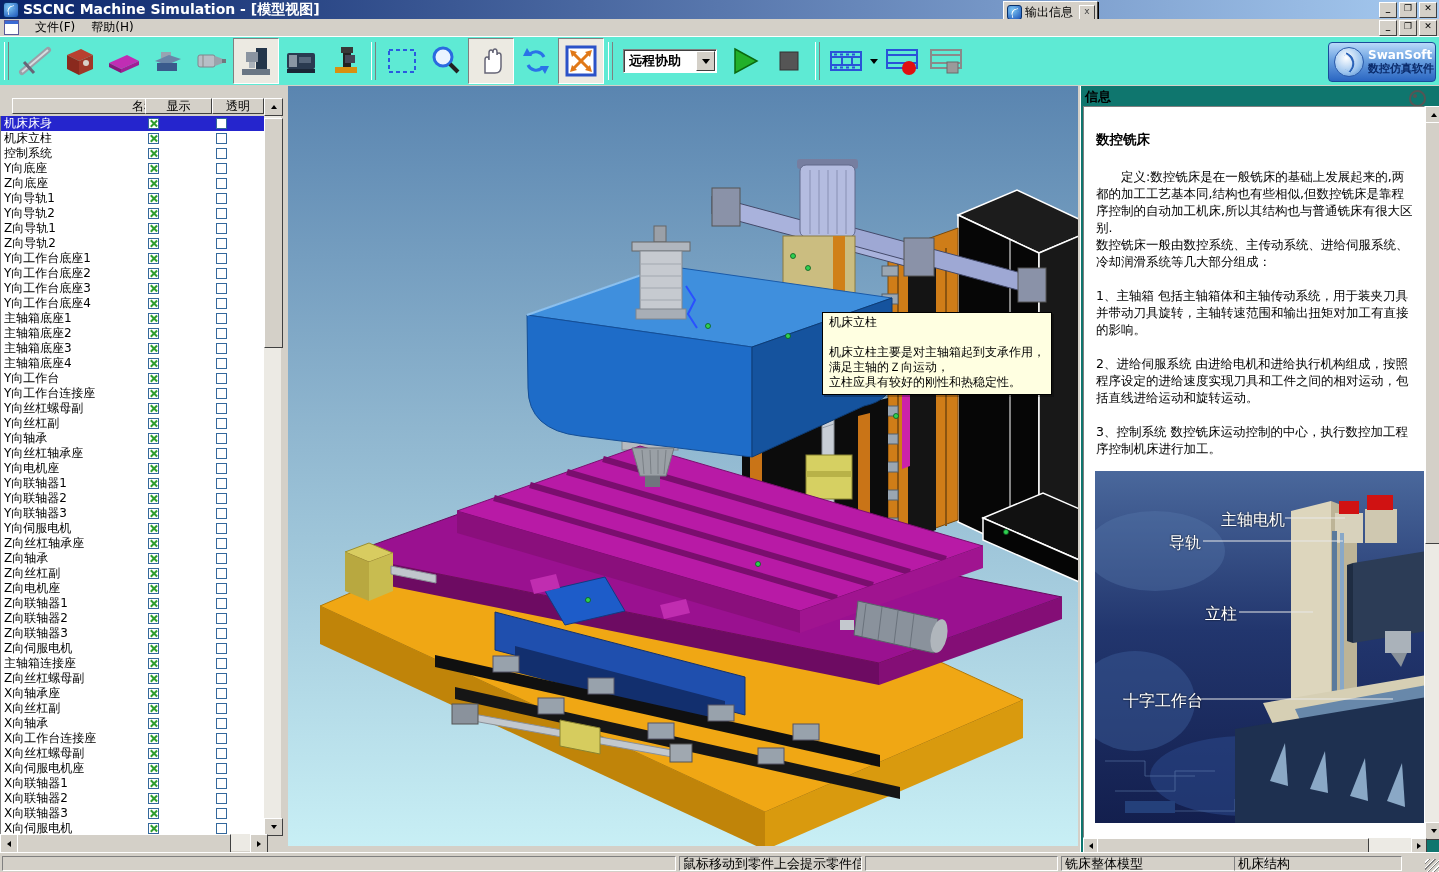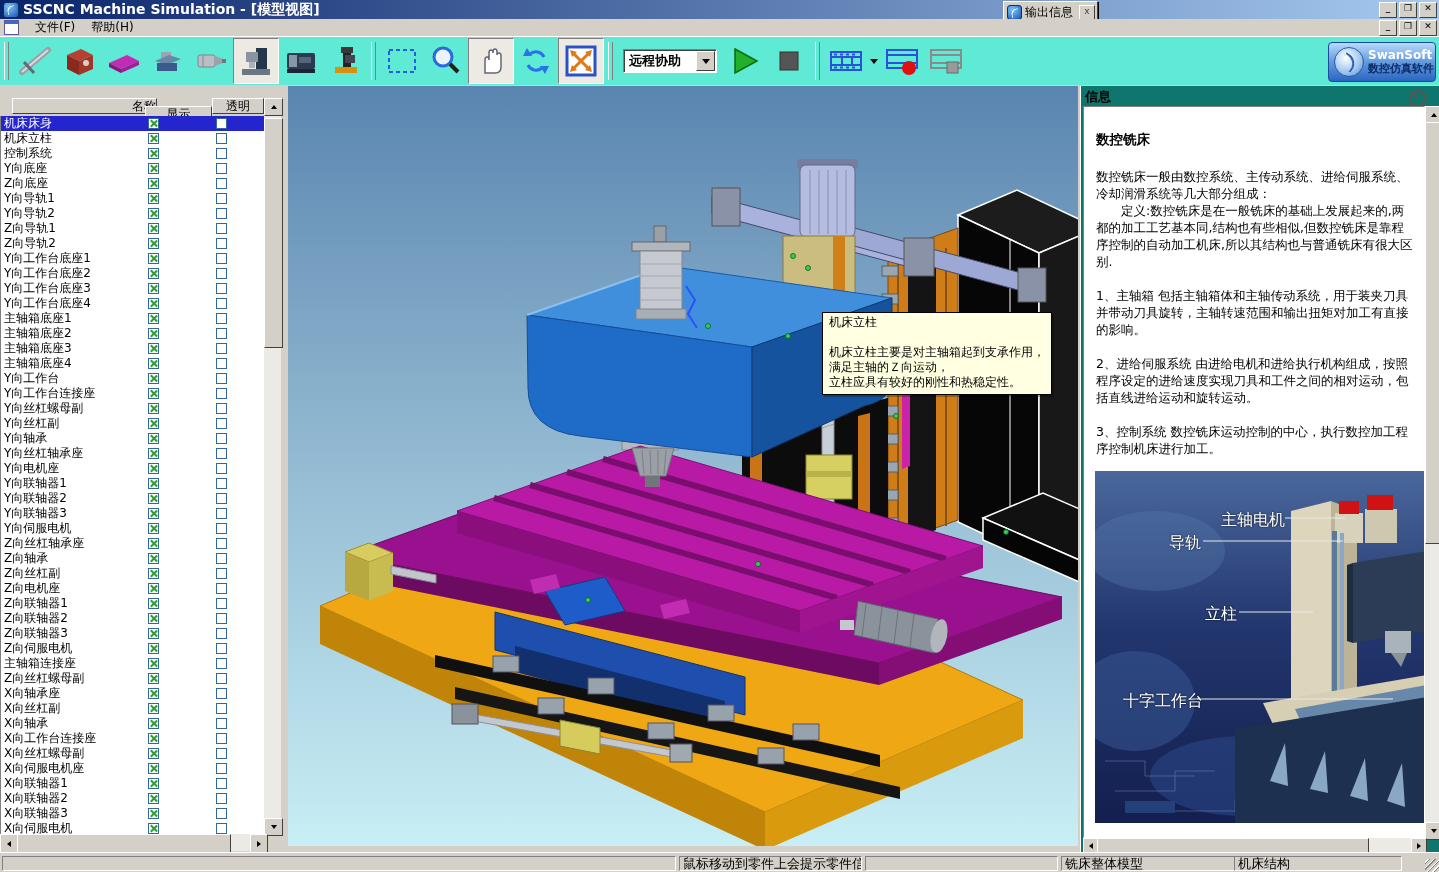--- a/index.html
+++ b/index.html
@@ -53,21 +53,21 @@
   .swan::after{content:"";position:absolute;left:6px;top:7px;width:13px;height:13px;border:2.5px solid #2a62b8;border-left:none;border-bottom:none;border-radius:0 12px 0 0;transform:rotate(35deg);}
   .brand-col{display:flex;flex-direction:column;line-height:13px;justify-content:space-between;}
   .brand-name{color:#fff;font-size:12px;font-weight:bold;}
   .brand-sub{color:#0a2a6a;font-size:11px;font-weight:bold;white-space:nowrap;}
 
   
   .left-panel{position:absolute;left:0;top:86px;width:283px;height:766px;background:#d4d0c8;border-right:1px solid #808080;}
   .lp-header{position:absolute;left:0;top:12px;height:18px;width:283px;}
   .lp-h{position:absolute;top:0;height:16px;background:#d4d0c8;border:1px solid;border-color:#ffffff #404040 #404040 #ffffff;font-size:12px;line-height:15px;padding-left:5px;box-sizing:border-box;}
   .lp-h-name{left:12px;width:145px;text-align:right;}
-  .lp-h-show{left:145px;width:67px;text-align:center;padding-left:0;margin-top:8px;}
+  .lp-h-show{left:145px;width:67px;text-align:center;padding-left:0;}
   .lp-h-trans{left:212px;width:52px;text-align:center;padding-left:0;}
   .lp-list{position:absolute;left:0;top:30px;width:264px;height:718px;background:#fff;overflow:hidden;border-left:1px solid #808080;box-sizing:border-box;}
   .lp-row{position:relative;height:15px;line-height:14px;font-size:12px;white-space:nowrap;}
   .lp-row.selected{background:#2525cd;}
   .lp-row.selected .lp-name{color:#fff;}
   .lp-name{position:absolute;left:3px;top:0;width:140px;overflow:hidden;}
   .cb{position:absolute;top:2px;width:11px;height:11px;background:#fff;border:1px solid #34689c;box-sizing:border-box;}
   .cb-show{left:147px;}
   .cb-trans{left:215px;}
   .cb.on::before,.cb.on::after{content:"";position:absolute;left:4px;top:0px;width:1.6px;height:9px;background:#2e9e2e;}
@@ -783,22 +783,22 @@
 
   <div class="splitter" style="left:1078px;width:2px;"></div>
 
   <div class="right-panel">
     <span class="rp-title">信息</span>
     <span class="rp-ico"></span>
     <div class="rp-content">
       <div class="rp-text">
         <div class="rp-heading">数控铣床</div>
         <div>
+            <p>　　定义:数控铣床是在一般铣床的基础上发展起来的,两都的加工工艺基本同,结构也有些相似,但数控铣床是靠程序控制的自动加工机床,所以其结构也与普通铣床有很大区别.</p>
             <p>数控铣床一般由数控系统、主传动系统、进给伺服系统、冷却润滑系统等几大部分组成：</p>
-            <p>　　定义:数控铣床是在一般铣床的基础上发展起来的,两都的加工工艺基本同,结构也有些相似,但数控铣床是靠程序控制的自动加工机床,所以其结构也与普通铣床有很大区别.</p>
             <p>1、主轴箱  包括主轴箱体和主轴传动系统，用于装夹刀具并带动刀具旋转，主轴转速范围和输出扭矩对加工有直接的影响。</p>
             <p>2、进给伺服系统  由进给电机和进给执行机构组成，按照程序设定的进给速度实现刀具和工件之间的相对运动，包括直线进给运动和旋转运动。</p>
             <p>3、控制系统  数控铣床运动控制的中心，执行数控加工程序控制机床进行加工。</p>
             <p>4、辅助装置  如液压、气动、润滑、冷却系统和排屑、防护等装置。</p>
           </div>
       </div>
       <div class="rp-image">
         <svg width="332" height="352" viewBox="0 0 332 352">
           <defs>
             <linearGradient id="nbg" x1="0" y1="0" x2="0" y2="1">

